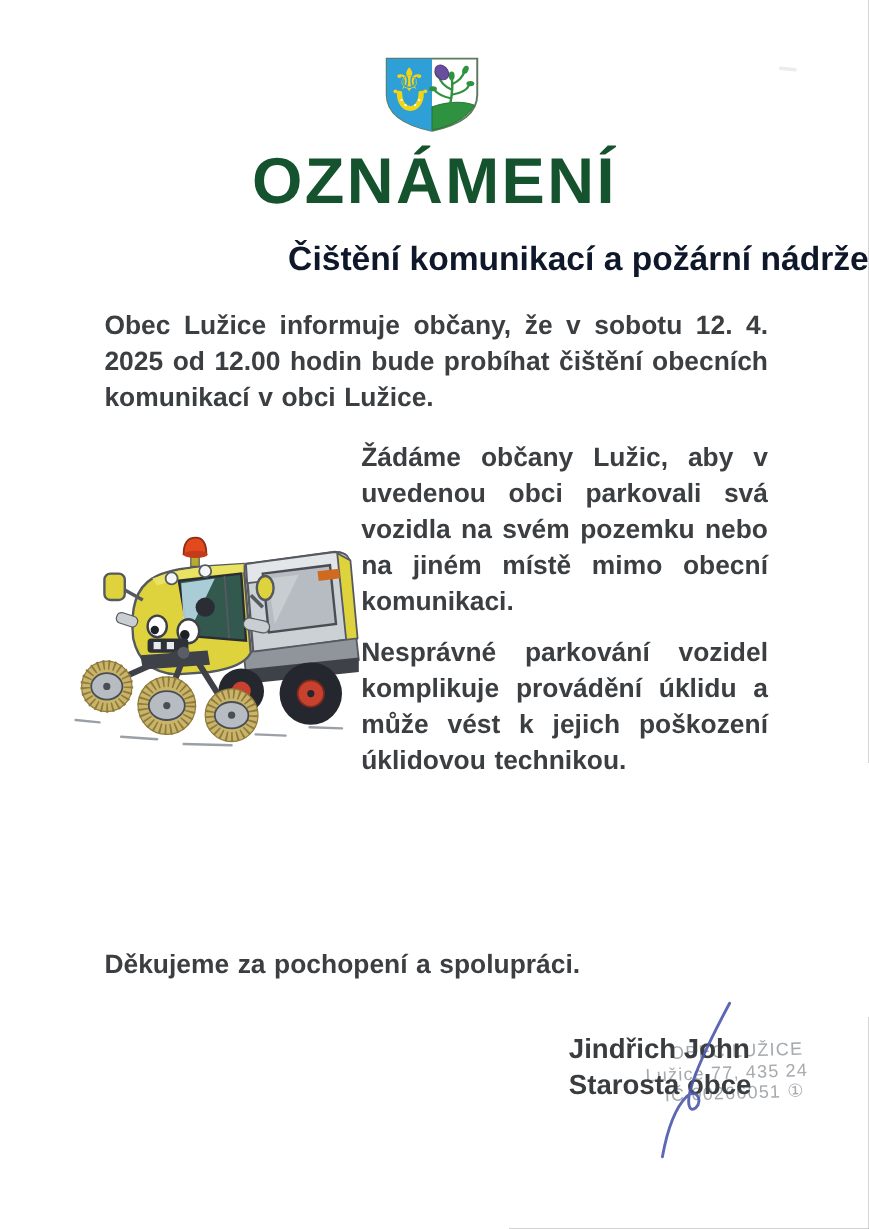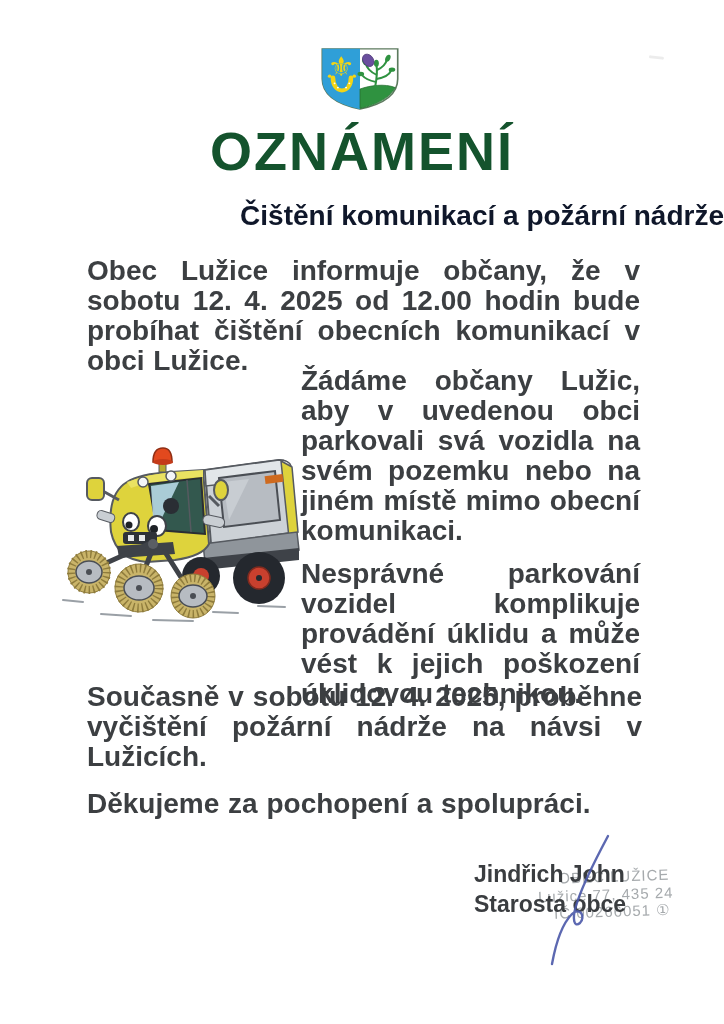--- a/index.html
+++ b/index.html
@@ -16,21 +16,21 @@
     text-align:center;font-size:54px;font-weight:700;letter-spacing:2px;
     color:#14532d;
   }
   .subtitle{
     position:absolute;left:0;right:0;top:200px;margin:0;
     text-align:right;font-size:28px;font-weight:700;
     color:#0f172a;
   }
   .body-text{
     margin:0;font-weight:700;color:#3c3f42;
-    font-size:28px;line-height:30px;
+    font-size:22px;line-height:30px;
     text-align:justify;text-align-last:left;word-spacing:1px;
   }
   .p1{position:absolute;left:87px;top:256px;width:553px;}
   .truck{position:absolute;left:52px;top:420px;width:252px;height:205px;}
   .right-col{position:absolute;left:301px;top:366px;width:339px;}
   .right-col p + p{margin-top:13px;}
   .p4{position:absolute;left:87px;top:682px;width:555px;}
   .p5{position:absolute;left:87px;top:789px;width:555px;text-align:right;}
   .stamp{
     position:absolute;left:538px;top:868px;width:132px;
@@ -171,21 +171,20 @@
         </g>
       </g>
     </svg>
   </div>
 
   <div class="right-col">
     <p class="body-text">Žádáme občany Lužic, aby v uvedenou obci parkovali svá vozidla na svém pozemku nebo na jiném místě mimo obecní komunikaci.</p>
     <p class="body-text">Nesprávné parkování vozidel komplikuje provádění úklidu a může vést k jejich poškození úklidovou technikou.</p>
   </div>
 
-  <p class="body-text p4">Současně v sobotu 12. 4. 2025, proběhne vyčištění požární nádrže na návsi v Lužicích.</p>
   <p class="body-text p5">Děkujeme za pochopení a spolupráci.</p>
 
   <div class="stamp">
     <div>OBEC LUŽICE</div>
     <div>Lužice 77, 435 24</div>
     <div>IČ 00266051 ①</div>
   </div>
 
   <div class="sig">
     <div>Jindřich John</div>

